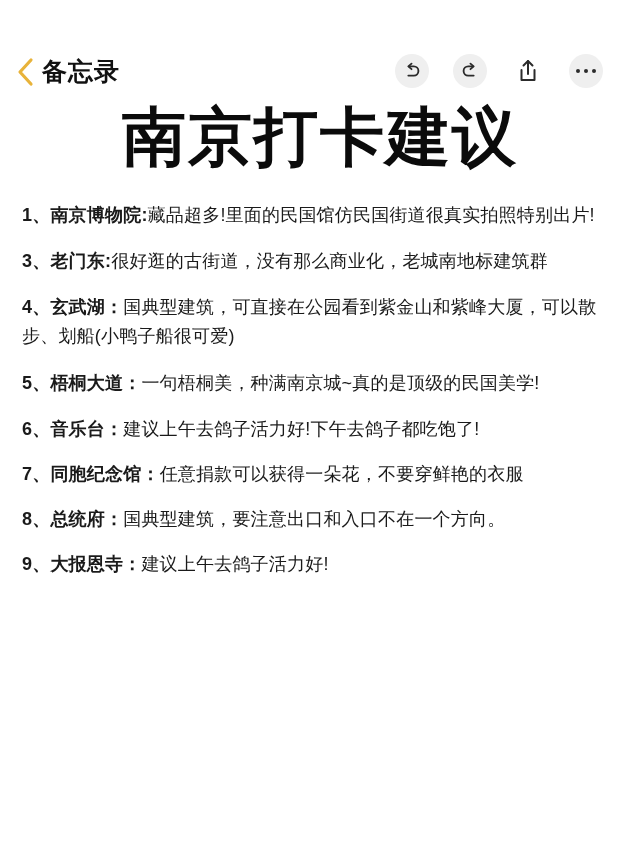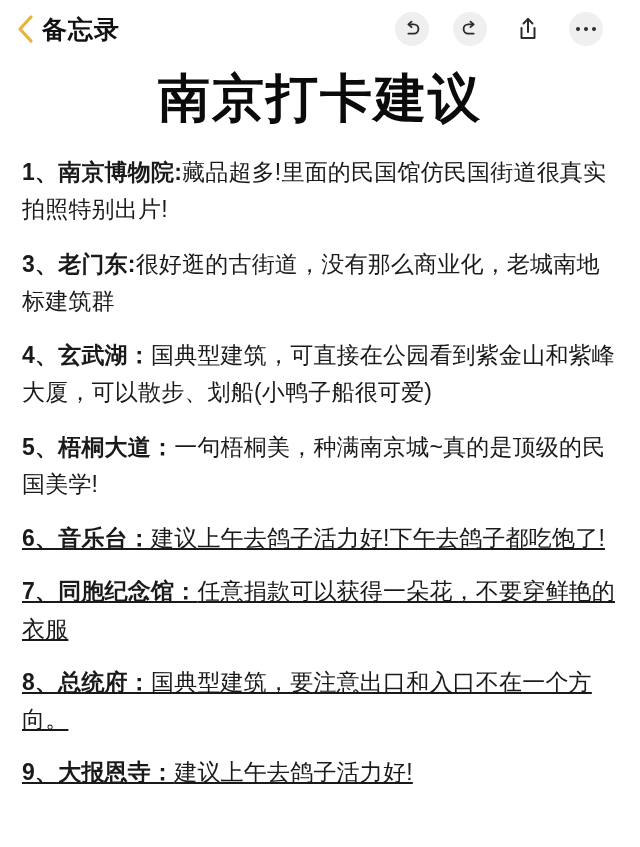--- a/index.html
+++ b/index.html
@@ -19,23 +19,24 @@
     width: 640px;
     height: 847px;
     position: relative;
     box-sizing: border-box;
   }
 
   
   .topbar {
     height: 58px;
     display: flex;
-    align-items: center;
+    align-items: flex-end;
     padding: 0 33px 0 14px;
     box-sizing: border-box;
+    margin-top: 30px;
   }
   .back-group {
     display: flex;
     align-items: center;
     gap: 6px;
     color: #e8b33a;
     cursor: pointer;
   }
   .chev {
     width: 22px;
@@ -88,48 +89,48 @@
   .dots i {
     width: 4.5px;
     height: 4.5px;
     border-radius: 50%;
     background: #2b2b2b;
     display: block;
   }
 
   
   .title {
-    font-size: 52px;
+    font-size: 64px;
     font-weight: 800;
     letter-spacing: 2px;
     text-align: center;
     margin: 6px 0 20px 0;
     color: #0b0b0b;
     font-family: "Liberation Sans", sans-serif;
   }
 
   
   .body {
     padding: 0 22px;
     box-sizing: border-box;
   }
   .item {
-    font-size: 23px;
+    font-size: 18px;
     line-height: 1.62;
     margin-bottom: 17px;
     color: #1a1a1a;
     letter-spacing: 0.2px;
   }
   .item .lead {
     font-weight: 700;
   }
   .item .rest {
     font-weight: 400;
   }
-  .item.compact { margin-bottom: 16px; text-decoration: underline; }
+  .item.compact { margin-bottom: 16px; }
 </style>
 </head>
 <body>
 
 <div class="app">
 
   <div class="topbar">
 
     <div class="back-group">
       <span class="chev">

